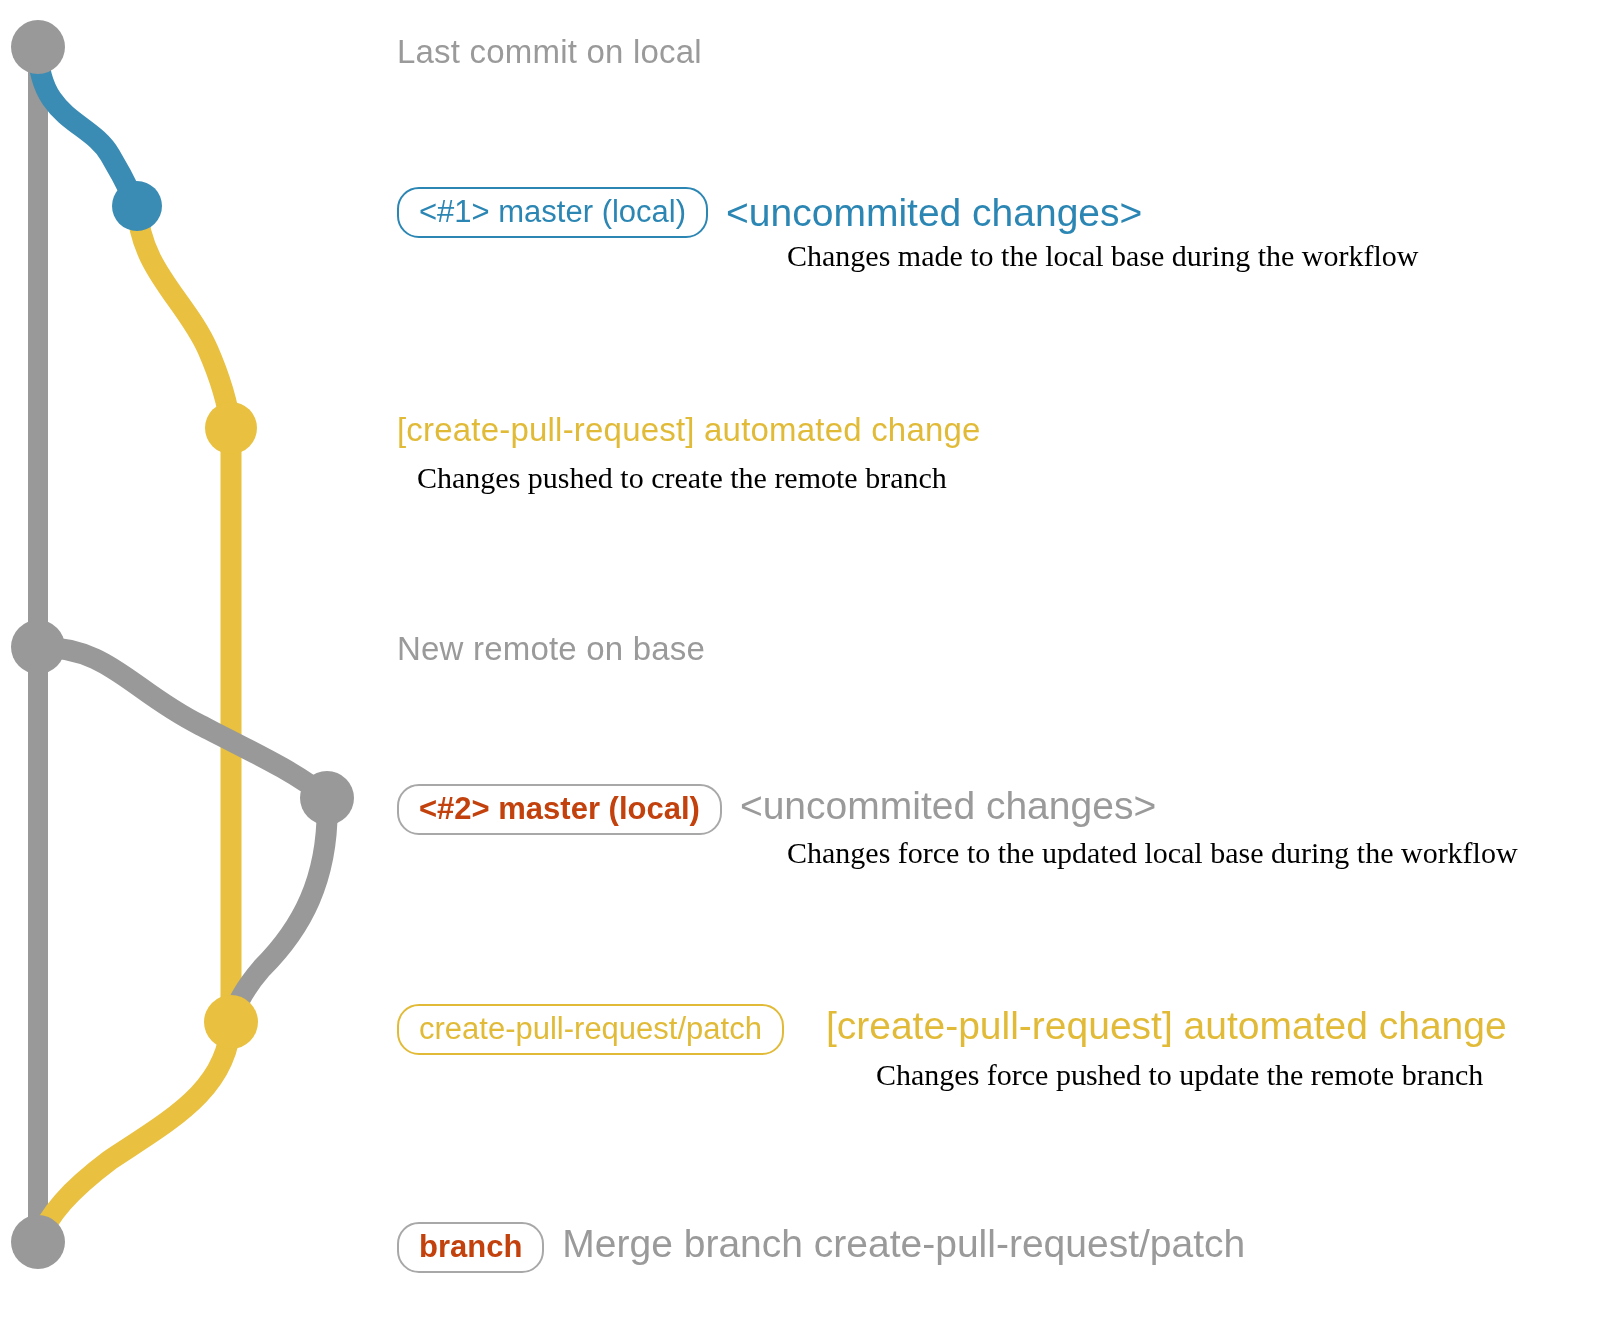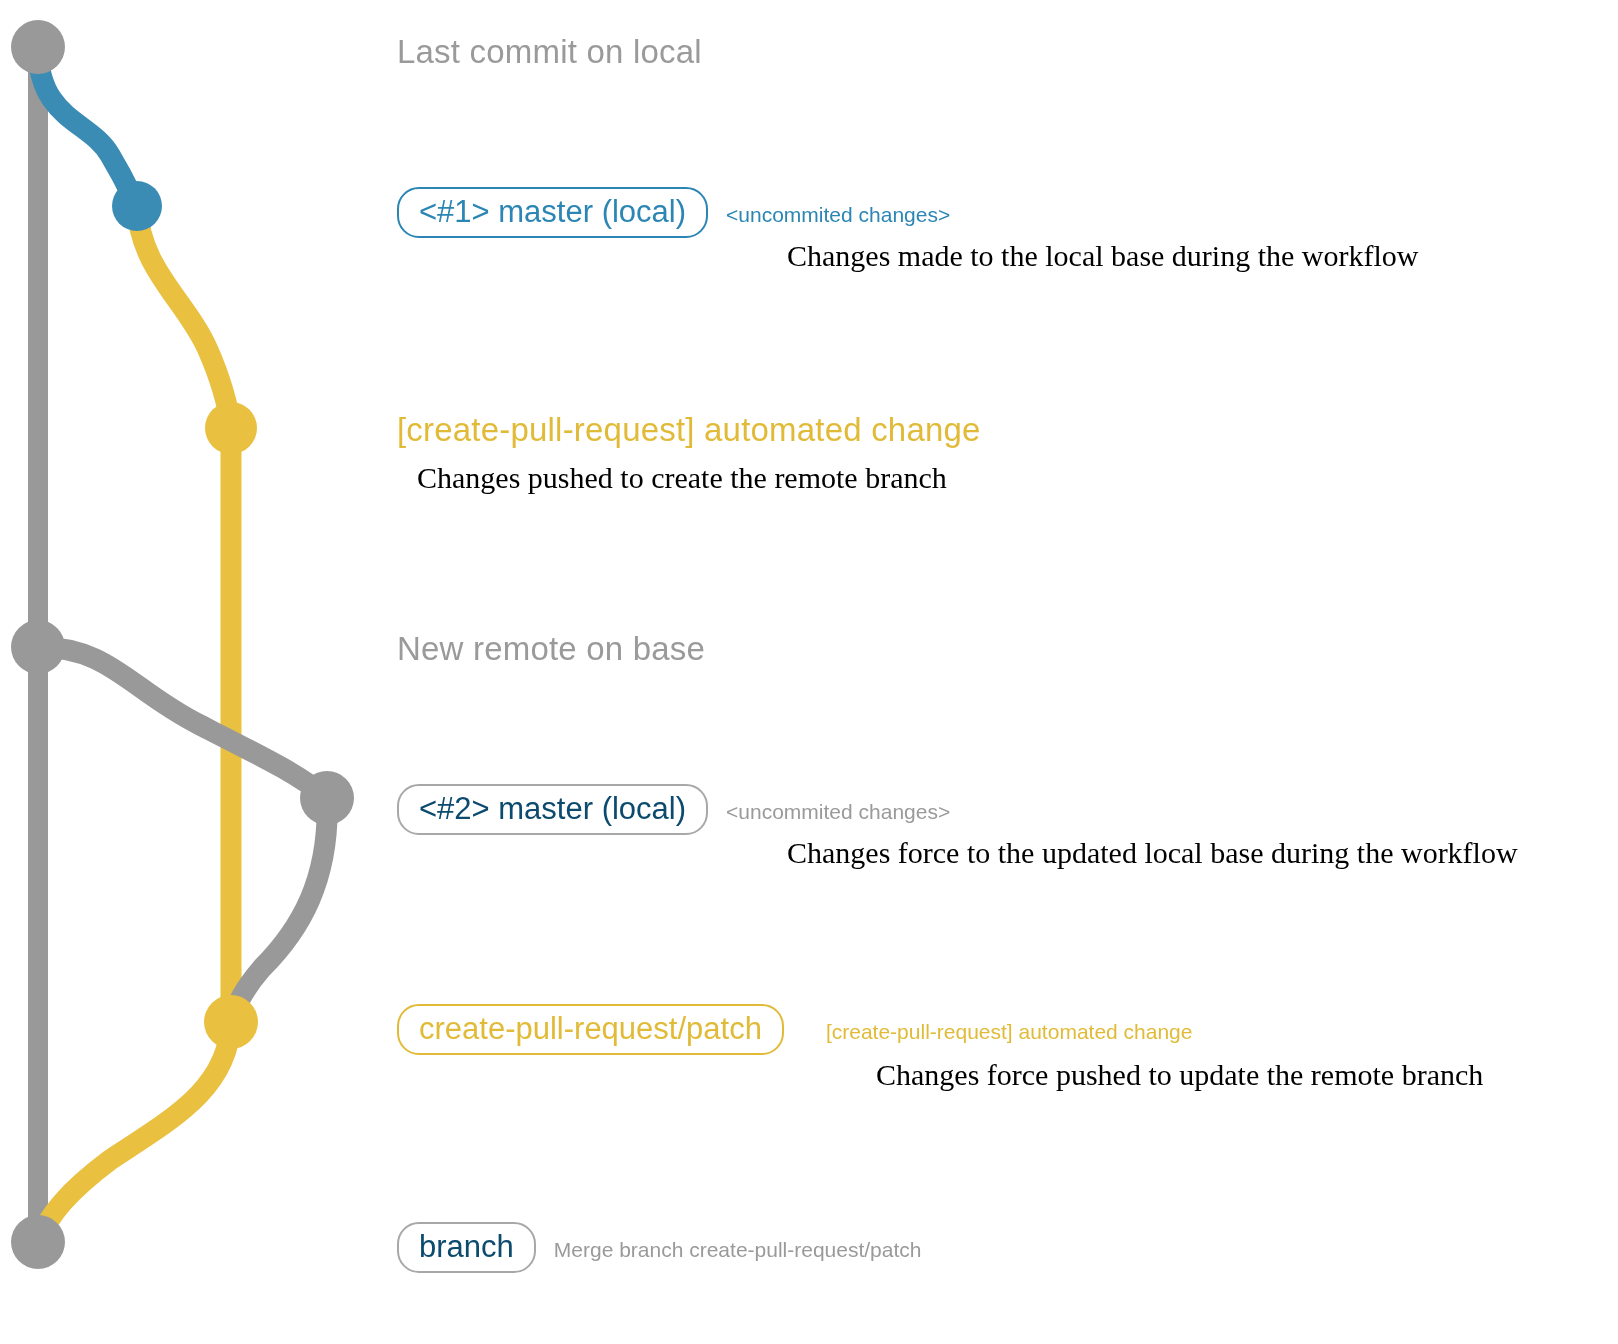--- a/index.html
+++ b/index.html
@@ -44,25 +44,25 @@
     display: inline-block;
     border-radius: 22px;
     padding: 7px 20px 9px 20px;
     font-size: 31px;
     line-height: 1;
     white-space: nowrap;
     background: #ffffff;
     box-sizing: border-box;
   }
   .chip-blue   { border: 2.5px solid #2b86b4; color: #2b86b4; }
-  .chip-gray   { border: 2.5px solid #a8a8a8; color: #0c4a6e; }
+  .chip-gray   { border: 2.5px solid #a8a8a8; color: #c2410c; font-weight: bold; }
   .chip-yellow { border: 2.5px solid #e1bb38; color: #e1bb38; }
 
   .chip-msg {
-    font-size: 21px;
+    font-size: 39px;
     margin-left: 18px;
     white-space: nowrap;
   }
 
   .desc {
     position: absolute;
     font-family: "Liberation Serif", serif;
     font-size: 30px;
     color: #000000;
     white-space: nowrap;
@@ -93,21 +93,21 @@
   <circle cx="38" cy="647" r="27" fill="#999999"></circle>
   <circle cx="327" cy="798" r="27" fill="#999999"></circle>
   <circle cx="231" cy="1022" r="27" fill="#e9c03f"></circle>
   <circle cx="38" cy="1242" r="27" fill="#999999"></circle>
 </svg>
 
 <div class="row" style="left:397px; top:33px;">
   <span class="plain-title gray-text">Last commit on local</span>
 </div>
 
-<div class="row" style="left:397px; top:187px;">
+<div class="row" style="left:397px; top:187px;align-items:center;">
   <span class="chip chip-blue">&lt;#1&gt; master (local)</span>
   <span class="chip-msg blue-text">&lt;uncommited changes&gt;</span>
 </div>
 <div class="desc" style="left:787px; top:239px;">Changes made to the local base during the workflow</div>
 
 <div class="row" style="left:397px; top:411px;">
   <span class="plain-title yellow-text">[create-pull-request] automated change</span>
 </div>
 <div class="desc" style="left:417px; top:461px;">Changes pushed to create the remote branch</div>
 

